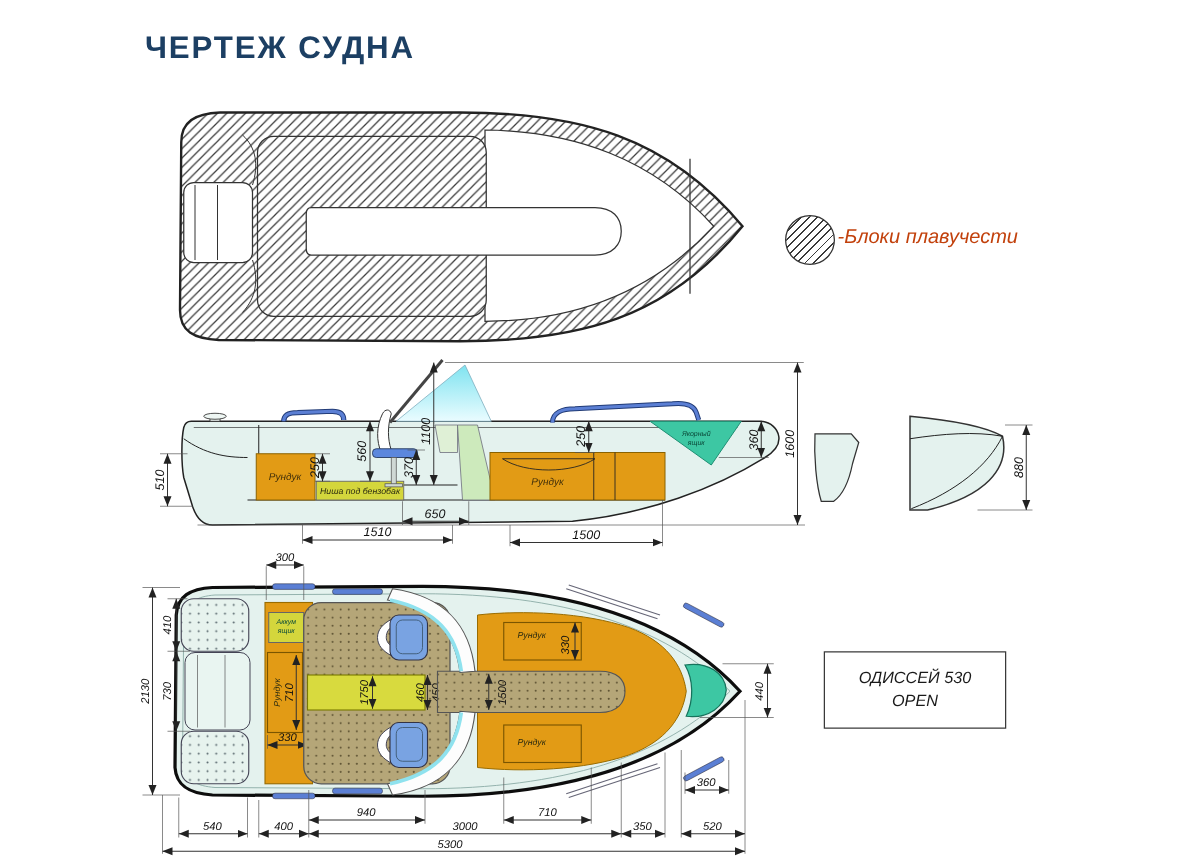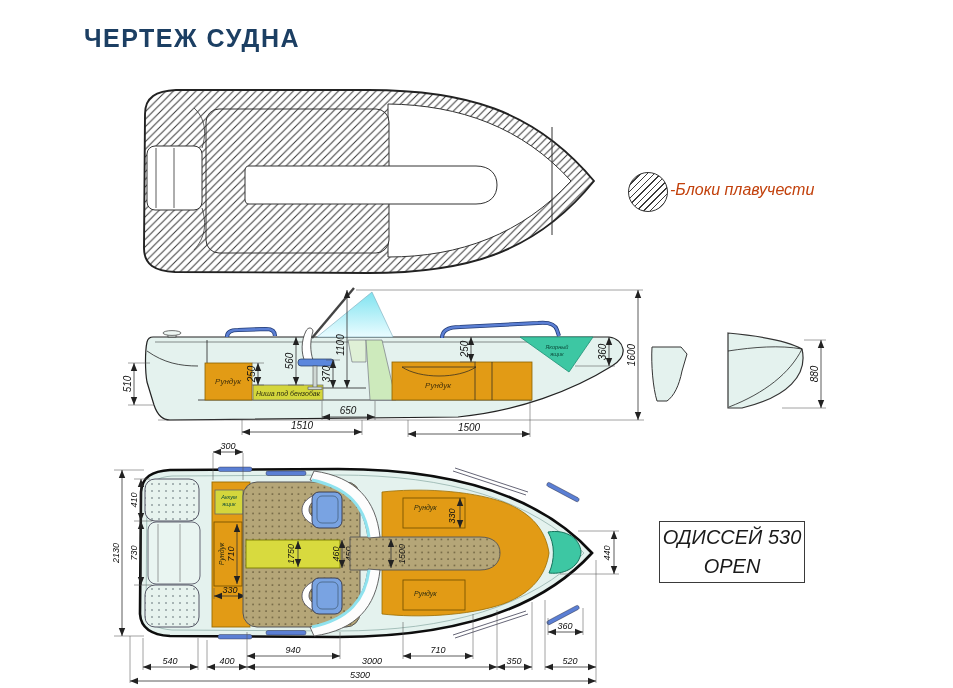--- a/index.html
+++ b/index.html
@@ -1,26 +1,26 @@
 <!DOCTYPE html>
 <html><head>
 <meta charset="utf-8">
 <style>
   html,body{margin:0;padding:0;background:#fff;}
   .canvas{position:relative;width:953px;height:688px;background:#fff;overflow:hidden;
           font-family:"Liberation Sans",sans-serif;}
-  .title{position:absolute;left:84px;top:24px;font-size:25px;font-weight:600;
+  .title{position:absolute;left:116px;top:24px;font-size:25px;font-weight:600;
          letter-spacing:1.5px;color:#1c3f63;}
   .legend-circle{position:absolute;left:628px;top:172px;width:38px;height:38px;
          border:1.4px solid #333;border-radius:50%;
          background:repeating-linear-gradient(135deg,#ffffff 0 3.6px,#3a3a3a 3.6px 4.7px);}
   .legend-label{position:absolute;left:670px;top:181px;font-style:italic;font-size:16px;color:#c2410c;}
   .plate{position:absolute;left:659px;top:521px;width:144px;height:60px;border:1.6px solid #3a3a3a;
          display:flex;flex-direction:column;justify-content:center;align-items:center;
-         font-style:italic;font-size:20px;color:#1a1a1a;line-height:1.45;}
+         font-style:italic;font-size:13px;color:#1a1a1a;line-height:1.45;}
   svg{position:absolute;overflow:visible;}
   .ol{stroke:#222;fill:none;}
   .xl{stroke:#555;stroke-width:.55;fill:none;}
   .dl{stroke:#333;stroke-width:.8;marker-start:url(#mS);marker-end:url(#mE);}
   text.d{font:italic 9px "Liberation Sans",sans-serif;fill:#111;}
   text.d2{font:italic 10px "Liberation Sans",sans-serif;fill:#111;}
   text.lb{font:italic 8px "Liberation Sans",sans-serif;fill:#42300a;}
   text.lbs{font:italic 7px "Liberation Sans",sans-serif;fill:#2c2c10;}
   text.lbt{font:italic 5.6px "Liberation Sans",sans-serif;fill:#0b4a3a;}
 </style>

